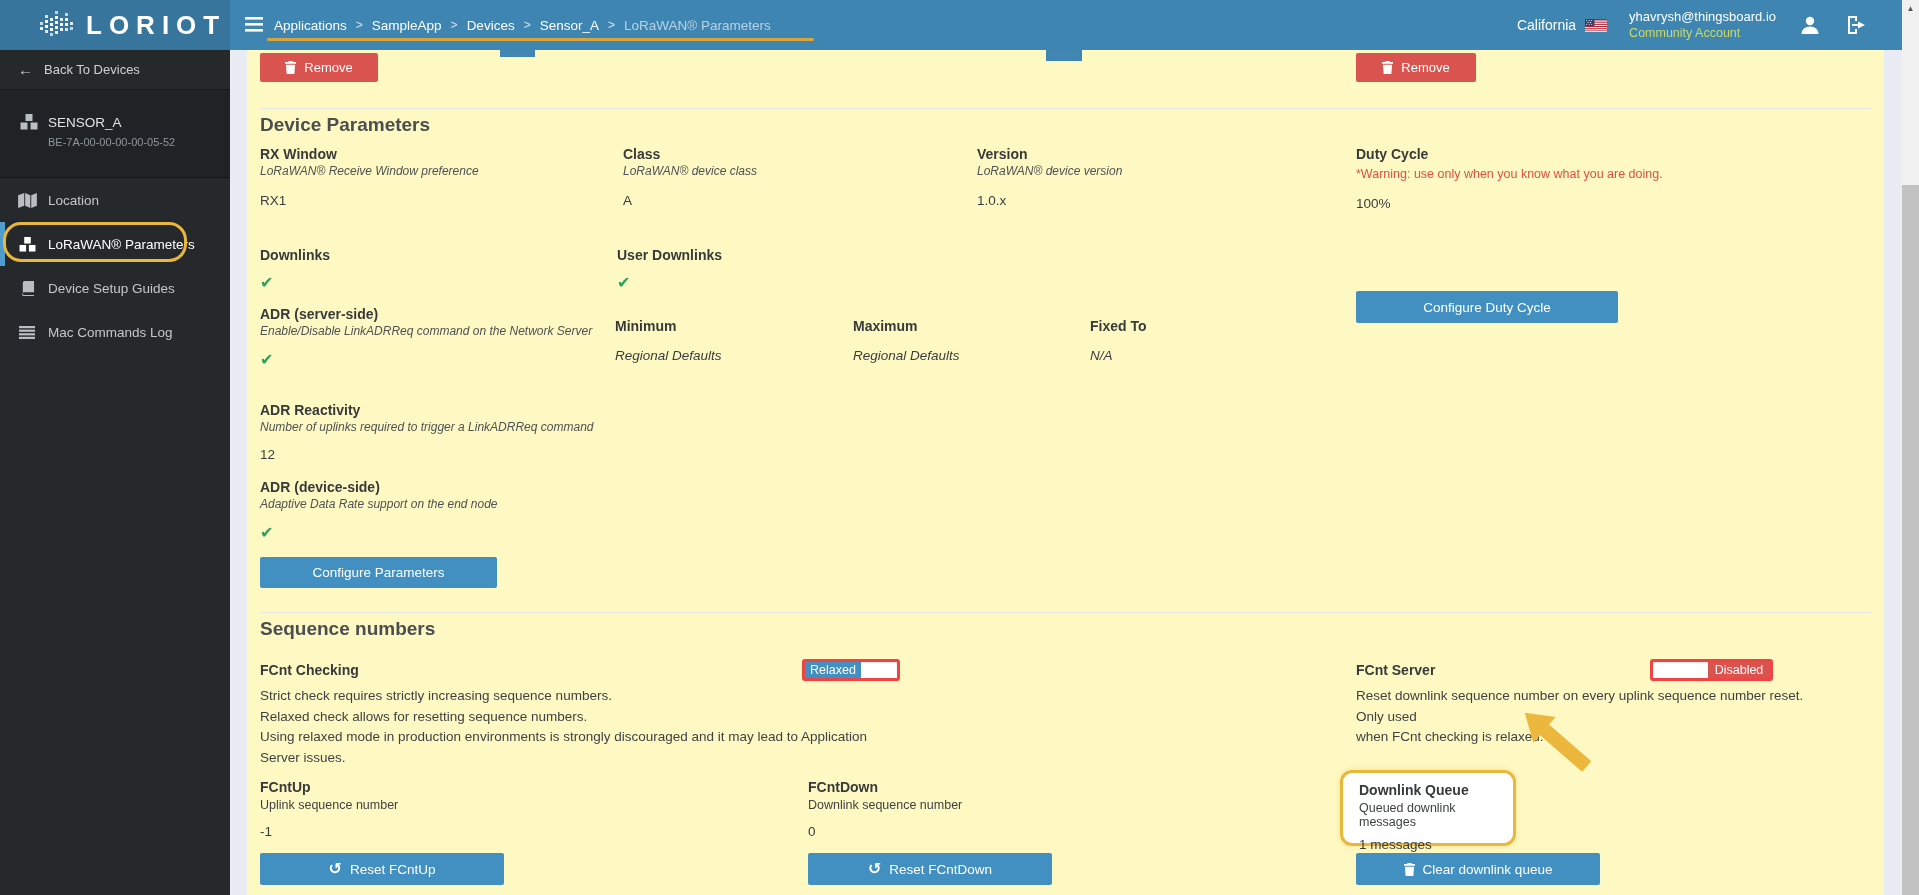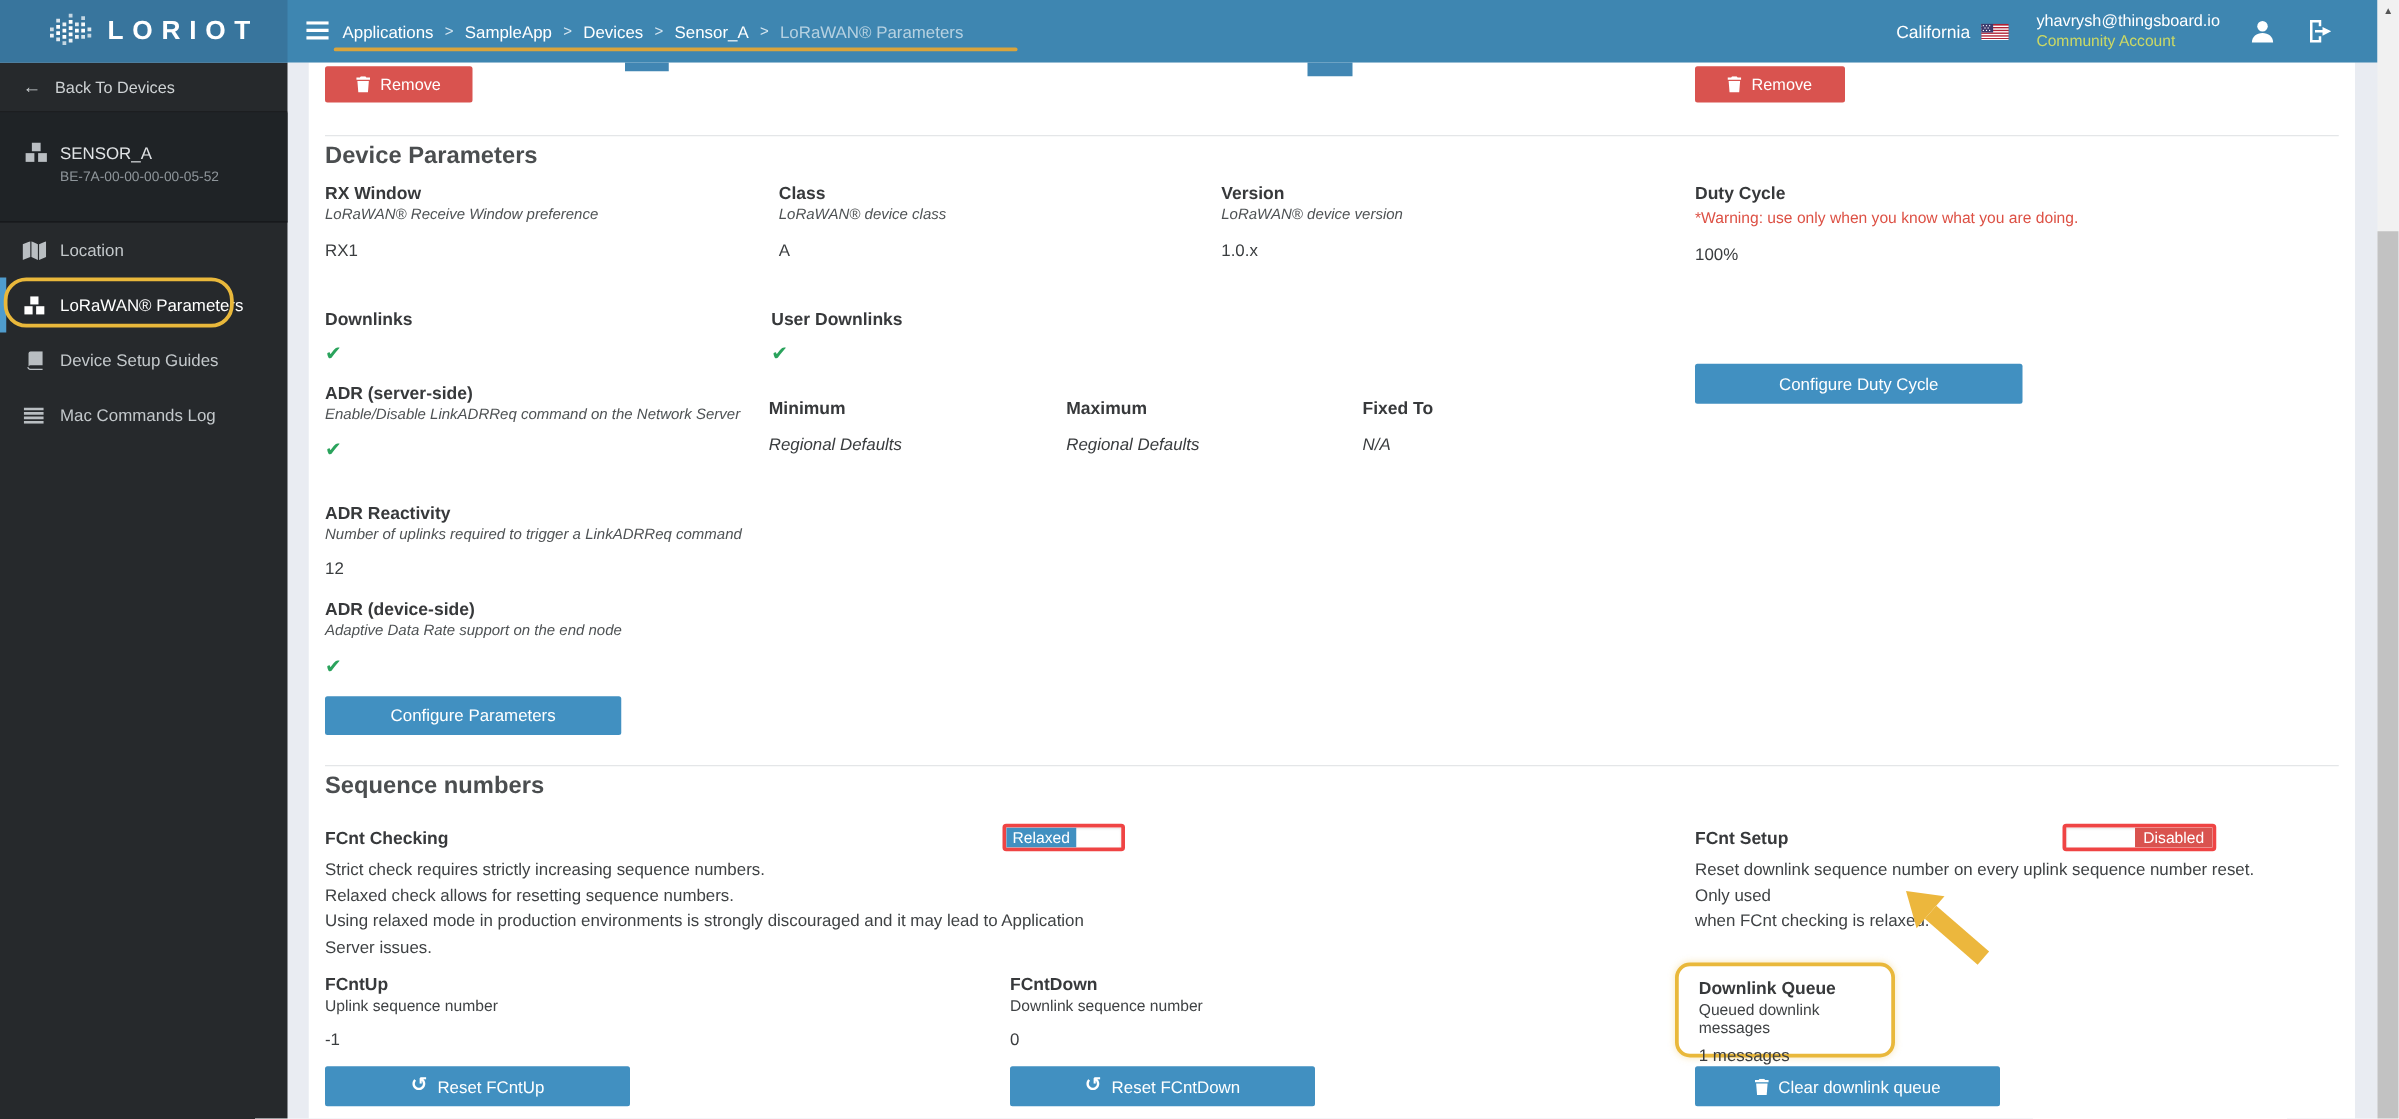--- a/index.html
+++ b/index.html
@@ -4,21 +4,21 @@
 <style>
   * { margin:0; padding:0; box-sizing:border-box; }
   html,body { width:1919px; height:895px; }
   body { font-family:"Liberation Sans","DejaVu Sans",sans-serif; }
   .screen { position:relative; width:1919px; height:895px; background:#e9ecf2; overflow:hidden; }
 
   
   .topbar { position:absolute; left:0; top:0; width:1902px; height:50px; background:#3e86b1; z-index:20; }
   .logo-area { position:absolute; left:0; top:0; width:230px; height:50px; background:#38759d;
                display:flex; align-items:center; padding-left:40px; gap:12px; cursor:pointer; }
-  .logo-text { color:#fff; font-size:21px; font-weight:bold; letter-spacing:7px; }
+  .logo-text { color:#fff; font-size:26px; font-weight:bold; letter-spacing:7px; }
   .hamburger { position:absolute; left:245px; top:17px; cursor:pointer; }
   .crumbs { position:absolute; left:274px; top:0; height:50px; display:flex; align-items:center; gap:9px;
             font-size:13.5px; color:#fff; }
   .crumbs a { color:#fff; text-decoration:none; cursor:pointer; }
   .crumb-sep { color:#d6e6f1; font-size:12px; }
   .crumb-current { color:rgba(255,255,255,0.62); }
   .bc-underline { position:absolute; left:267px; top:38px; width:547px; height:3px; background:#d9a43c; border-radius:2px; }
   .topbar-right { position:absolute; right:34px; top:0; height:50px; display:flex; align-items:center; gap:22px; }
   .region { color:#fff; font-size:14px; display:flex; align-items:center; gap:9px; cursor:pointer; }
   .account-col { display:flex; flex-direction:column; line-height:16px; cursor:pointer;justify-content:center; }
@@ -41,21 +41,21 @@
   .device-name { color:#e0e3e5; font-size:13.5px; }
   .device-eui { color:#8f969b; font-size:11px; margin-top:6px; padding-left:28px; }
   .nav-item { height:44px; display:flex; align-items:center; gap:11px; padding-left:17px; font-size:13.5px; cursor:pointer; }
   .nav-item .nav-ic { width:20px; display:flex; justify-content:center; }
   .nav-item.active { color:#ffffff; border-left:5px solid #4f9ccd; padding-left:12px; }
   .sb-ring { position:absolute; left:3px; top:172px; width:184px; height:40px; border:3px solid #e9b83b;
              border-radius:18px; pointer-events:none; z-index:12; }
 
   
   .content { position:absolute; left:230px; top:50px; width:1672px; height:845px; background:#e9ecf2; }
-  .card { position:absolute; left:17px; top:0; width:1637px; height:845px; background:#ffffff; }
+  .card { position:absolute; left:17px; top:0; width:1637px; height:845px; background:#fef9c3; }
   .hr { position:absolute; left:13px; width:1611px; height:1px; background:#e4e6e8; }
   .sec-title { position:absolute; font-size:19px; color:#4b4e50; }
   .f { position:absolute; }
   .lab { font-size:14px; font-weight:bold; color:#37393b; }
   .desc-i { font-size:12px; font-style:italic; color:#4e5254; margin-top:2px; }
   .desc-p { font-size:12.5px; color:#3f4244; margin-top:3px; }
   .val { font-size:13.5px; color:#3a3d3f; margin-top:15px; }
   .val-i { font-size:13.5px; font-style:italic; color:#3a3d3f; margin-top:14px; }
   .check { font-size:16px; font-weight:bold; color:#2aa35c; margin-top:10px; }
   .warn { font-size:12.5px; color:#dd5145; margin-top:5px; }
@@ -344,21 +344,21 @@
       <div class="toggle" style="left:555px;top:609px;">
         <span class="seg-on">Relaxed</span>
       </div>
       <div class="f para" style="left:13px;top:636px;width:640px;">
         <div>Strict check requires strictly increasing sequence numbers.</div>
         <div>Relaxed check allows for resetting sequence numbers.</div>
         <div>Using relaxed mode in production environments is strongly discouraged and it may lead to Application</div>
         <div>Server issues.</div>
       </div>
 
-      <div class="f lab" style="left:1109px;top:612px;">FCnt Setup</div>
+      <div class="f lab" style="left:1109px;top:612px;">FCnt Server</div>
       <div class="toggle toggle-off" style="left:1403px;top:609px;">
         <span class="seg-off">Disabled</span>
       </div>
       <div class="f para" style="left:1109px;top:636px;width:470px;">
         <div>Reset downlink sequence number on every uplink sequence number reset. Only used</div>
         <div>when FCnt checking is relaxed.</div>
       </div>
 
       <div class="f" style="left:13px;top:729px;">
         <div class="lab">FCntUp</div>

